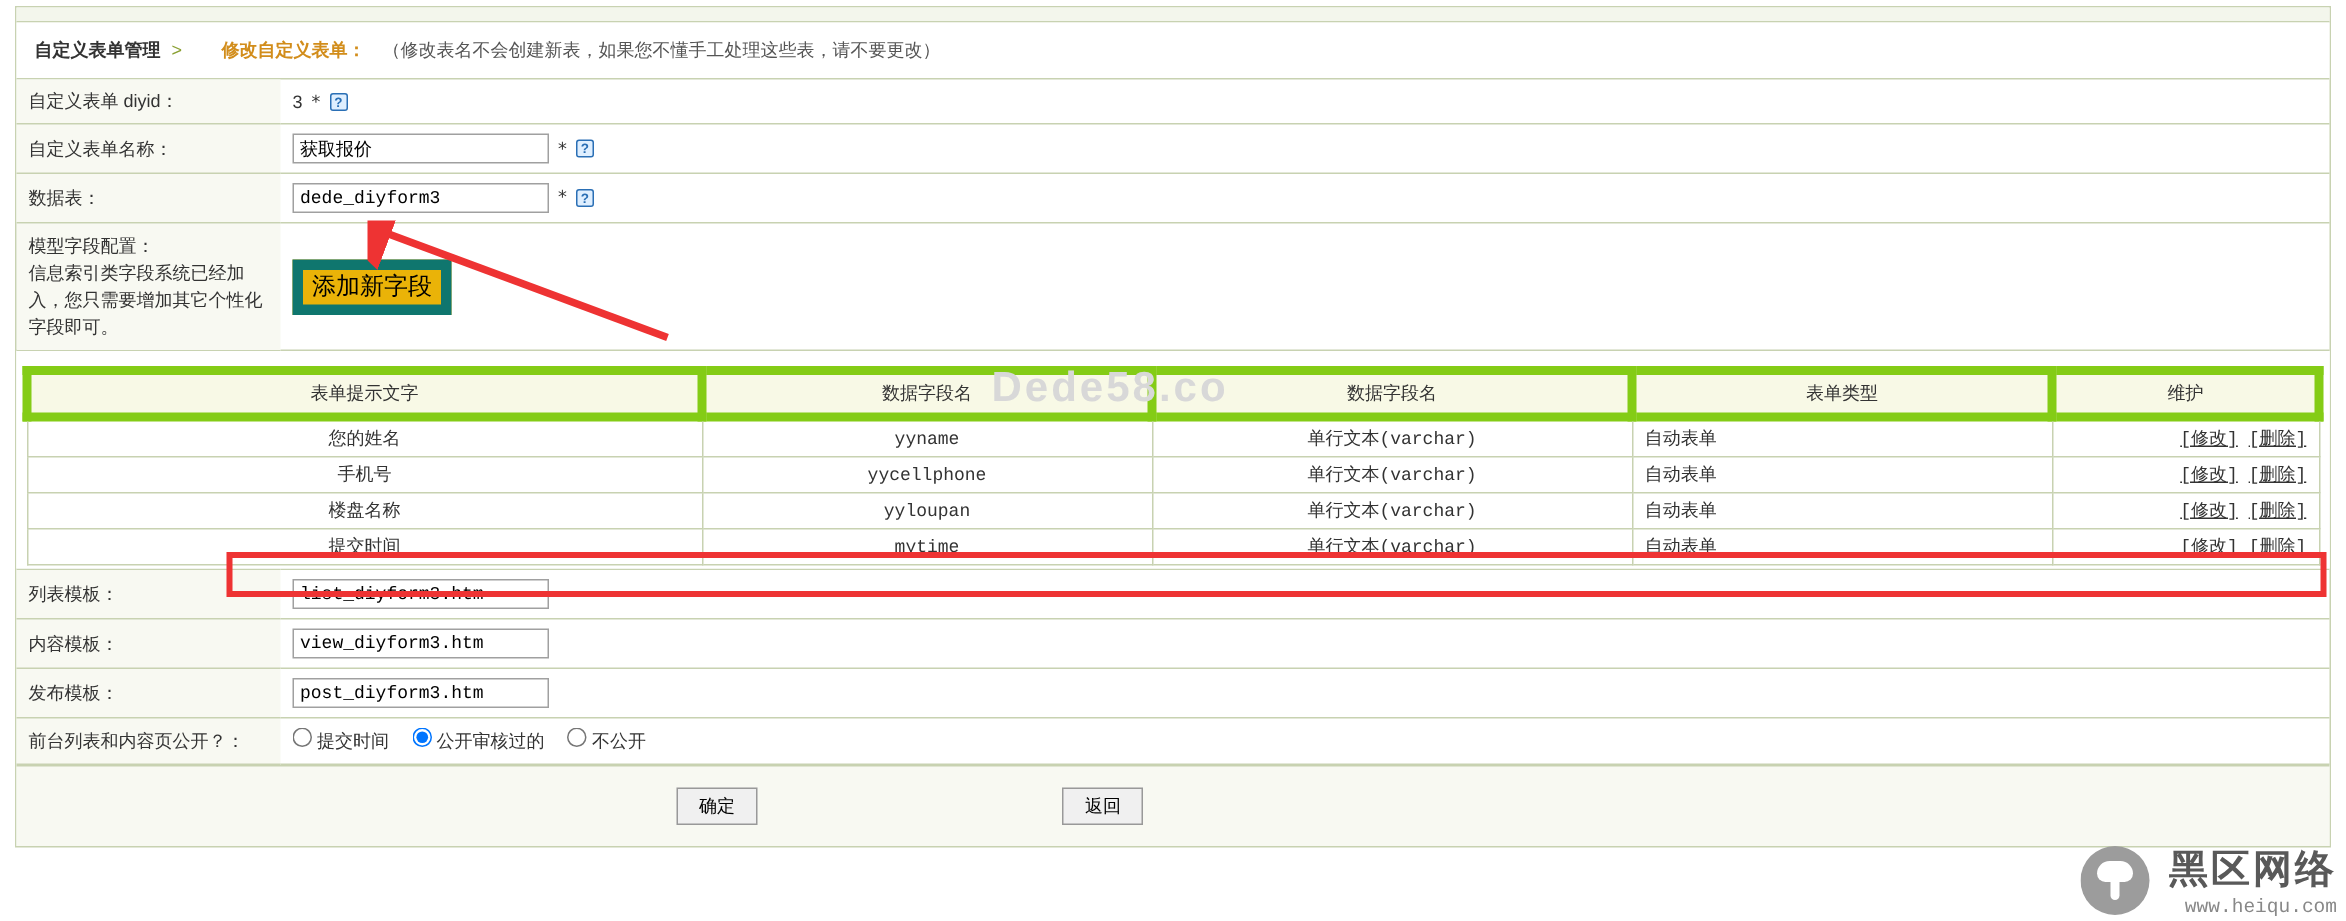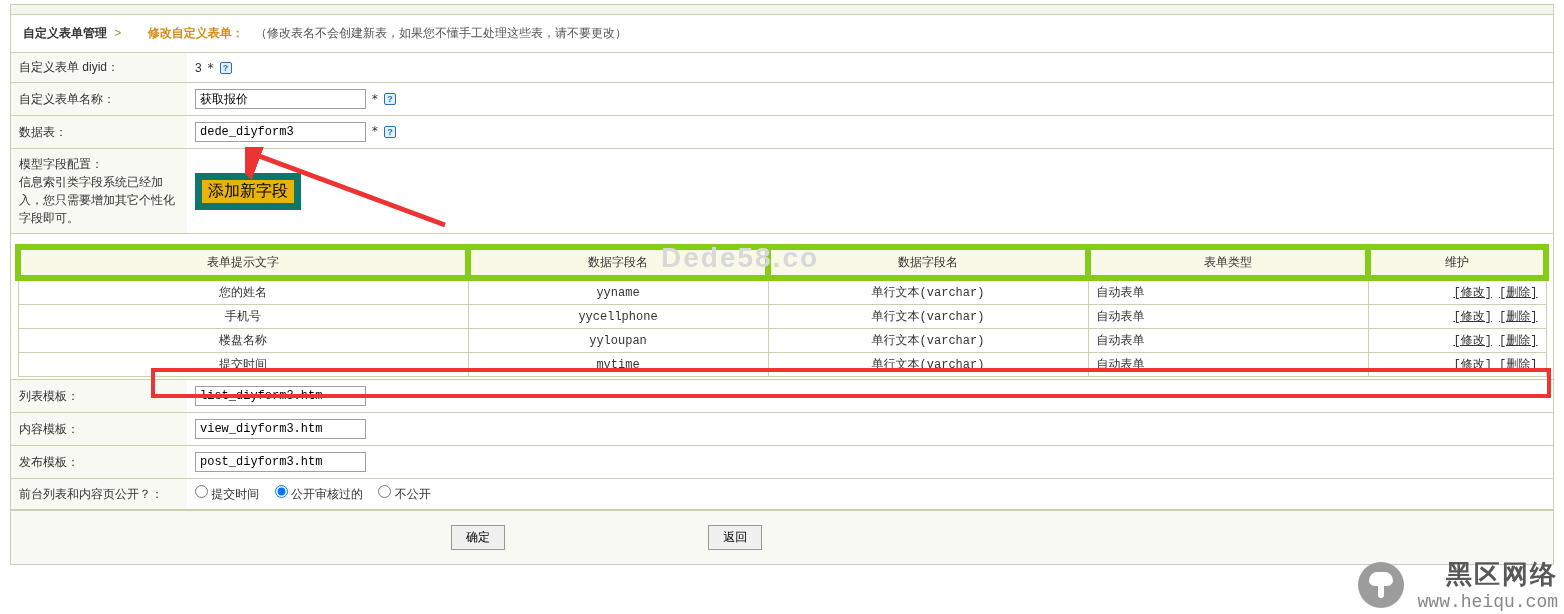--- a/index.html
+++ b/index.html
@@ -33,21 +33,21 @@
 .submit-row { background: #f8f9f2; padding: 14px 0; text-align: left; border-top: 1px solid #c8d2b1; }
 .submit-row .btn { display: inline-block; padding: 3px 14px; border: 1px solid #999; background: #f0f0f0; font-size: 12px; cursor: pointer; }
 .submit-row .btn.ok { margin-left: 440px; }
 .submit-row .btn.back { margin-left: 200px; }
 .brand { position: fixed; right: 6px; bottom: 2px; text-align: right; font-family: Liberation Mono, monospace; color: #666; }
 .brand .logo { display: inline-block; width: 46px; height: 46px; border-radius: 50%; background: #9c9c9c; position: relative; vertical-align: middle; margin-right: 6px; }
 .brand .logo::before { content: ""; position: absolute; left: 11px; top: 10px; width: 24px; height: 14px; border-radius: 12px 12px 8px 8px; background: #fff; }
 .brand .logo::after { content: ""; position: absolute; left: 20px; top: 22px; width: 6px; height: 14px; background: #fff; border-radius: 0 0 3px 3px; }
 .brand .txt { display: inline-block; vertical-align: middle; }
 .brand .txt .big { font-size: 26px; font-weight: bold; color: #595959; letter-spacing: 2px; }
-.brand .txt .sm { font-size: 18px; color: #888; }
+.brand .txt .sm { font-size: 13px; color: #888; }
 .radio-row label { margin-right: 12px; }
 </style>
 </head>
 <body>
 
 <div class="page">
   <div class="truncated-header"></div>
 
   <div class="breadcrumb-bar">
     <a href="#">自定义表单管理</a>

